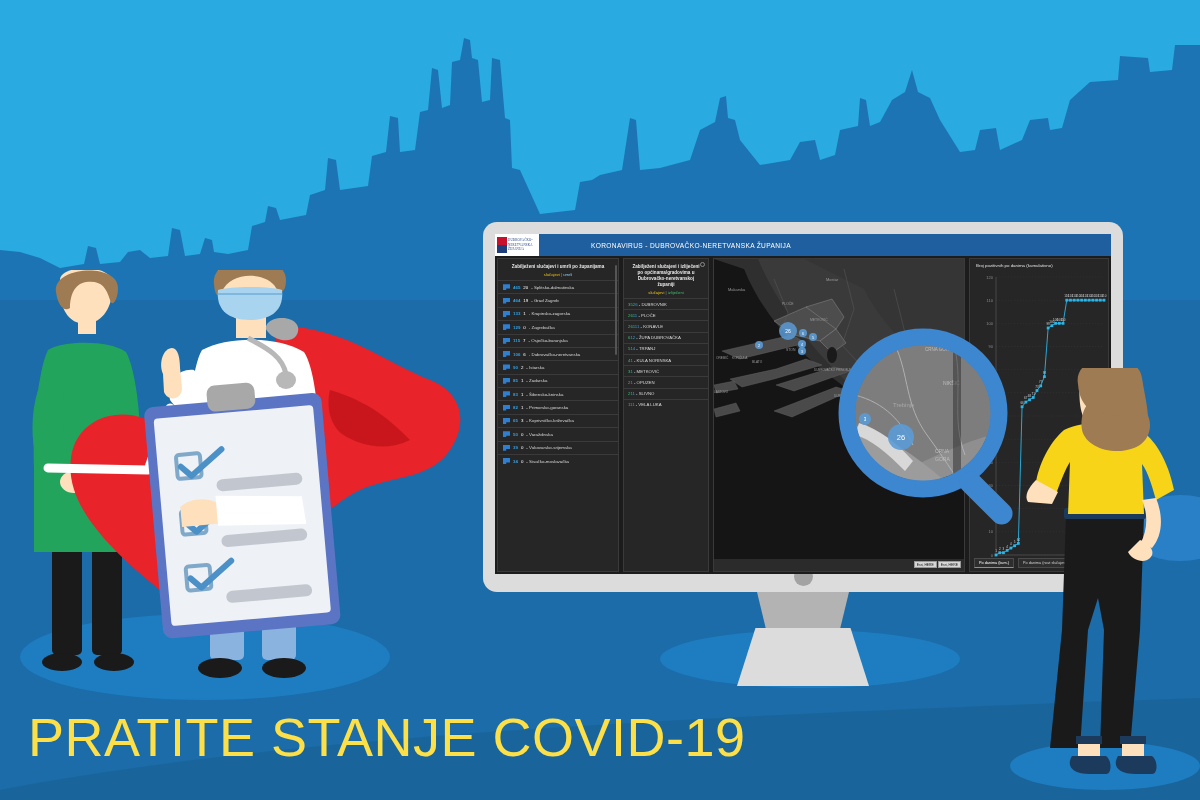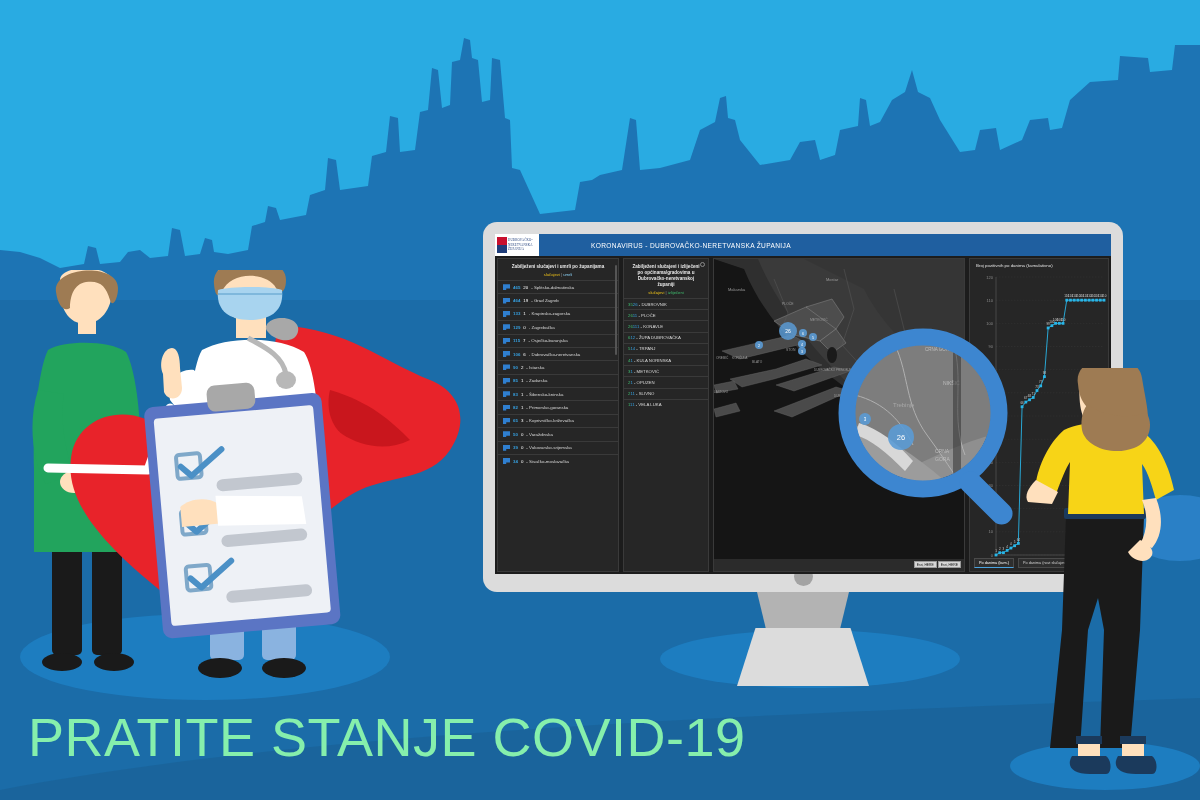--- a/index.html
+++ b/index.html
@@ -13,21 +13,21 @@
 
   
   .sky { position:absolute; left:0; top:0; width:1200px; height:300px; background:#29abe2; }
   .ground { position:absolute; left:0; top:296px; width:1200px; height:504px; background:#1b6ca8; }
   .skyline { position:absolute; left:0; top:0; width:1200px; height:310px; }
   .botswoosh { position:absolute; left:0; bottom:0; width:1200px; height:120px; }
 
   
   .headline {
     position:absolute; left:28px; top:706px;
-    font-size:54px; letter-spacing:0.5px; color:#86efac;
+    font-size:54px; letter-spacing:0.5px; color:#fde047;
     font-weight:400; white-space:nowrap;
   }
 
   
   .shadow-left  { position:absolute; left:20px;  top:614px; width:370px; height:86px; background:#1d7dc0; border-radius:50%; }
   .shadow-mon   { position:absolute; left:660px; top:630px; width:300px; height:58px; background:#1d7dc0; border-radius:50%; }
   .shadow-right { position:absolute; left:1010px;top:742px; width:190px; height:48px; background:#1d7dc0; border-radius:50%; }
   .blob-right   { position:absolute; left:1125px;top:495px; width:110px; height:66px; background:#2a80c6; border-radius:50%; }
 
   

